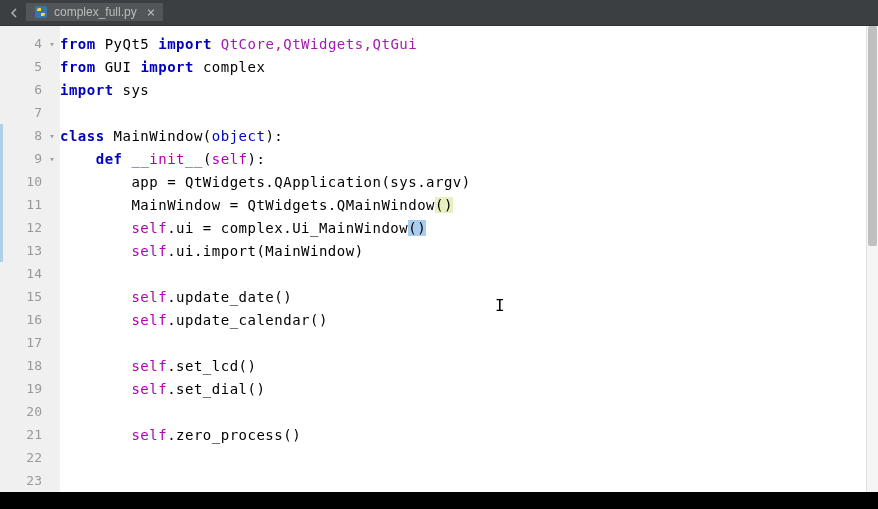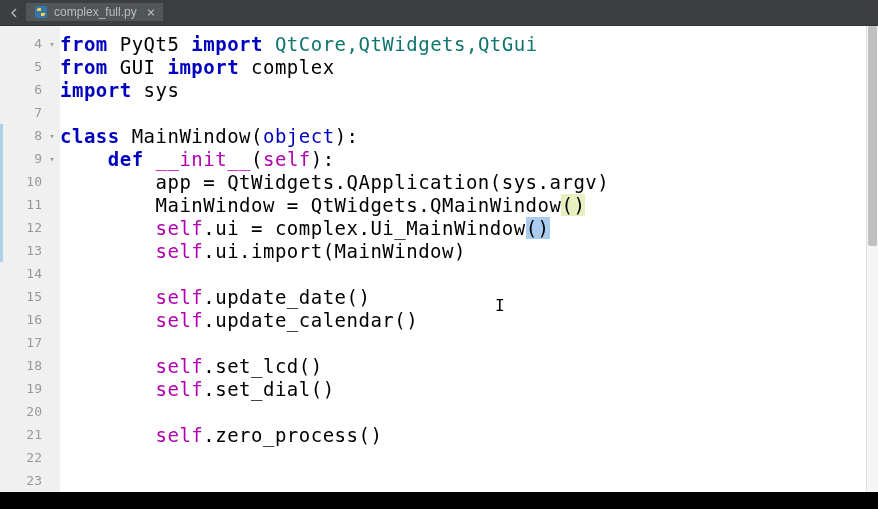--- a/index.html
+++ b/index.html
@@ -108,25 +108,25 @@
     padding-top: 6px;
     overflow: hidden;
     position: relative;
   }
   .code-line {
     height: 23px;
     display: flex;
     align-items: center;
     white-space: pre;
     color: #000000;
-    font-size: 19px;
+    font-size: 14px;
     letter-spacing: 0.5px;
   }
   .kw { color: #0000c0; font-weight: bold; }
-  .imp { color: #0f766e; }
+  .imp { color: #a21caf; }
   .self { color: #b200b2; }
   .builtin { color: #0000c0; }
   .dunder { color: #b200b2; }
   .paren-hl { background: #e8f0c0; }
   .sel-hl { background: #aaccee; }
   @keyframes blink { 50% { opacity: 0; } }
   .text-cursor {
     position: absolute;
     left: 435px;
     top: 270px;

